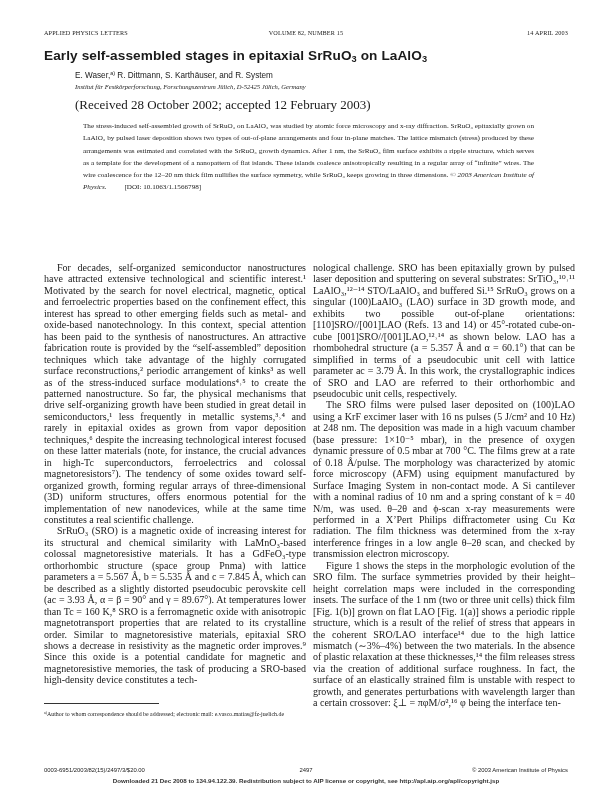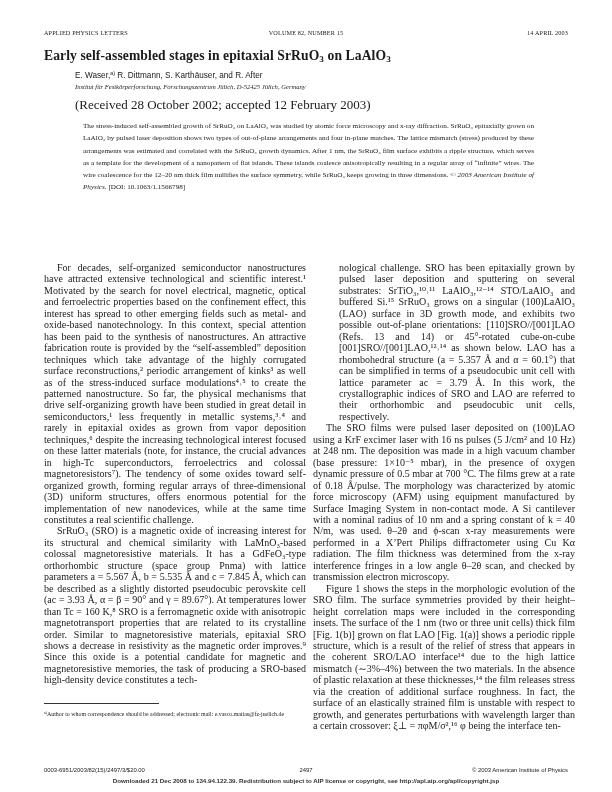--- a/index.html
+++ b/index.html
@@ -3,54 +3,54 @@
 <meta charset="utf-8">
 <style>
   * { margin: 0; padding: 0; box-sizing: border-box; }
   html, body { width: 612px; height: 792px; background: #ffffff; overflow: hidden; }
   body { position: relative; font-family: "Liberation Serif", "DejaVu Serif", serif; color: #1a1a1a; }
   .running-head { position: absolute; top: 29px; left: 44px; width: 524px; height: 10px; font-size: 6.2px; letter-spacing: 0.15px; }
   .running-head span { position: absolute; top: 0; white-space: nowrap; }
   .rh-journal { left: 0; }
   .rh-volume { left: 0; right: 0; text-align: center; }
   .rh-date { right: 0; }
-  .title { position: absolute; top: 48px; left: 44px; font-family: Liberation Serif, serif; font-weight: bold; font-size: 13.6px; letter-spacing: 0.1px; white-space: nowrap; }
+  .title { position: absolute; top: 48px; left: 44px; font-family: Liberation Sans, sans-serif; font-weight: bold; font-size: 13.6px; letter-spacing: 0.1px; white-space: nowrap; }
   .title sub, .abstract sub, .col sub { font-size: 0.68em; vertical-align: -0.25em; line-height: 0; }
   sup { font-size: 0.66em; vertical-align: 0.5em; line-height: 0; }
   .authors { position: absolute; top: 71px; left: 75px; font-family: "Liberation Sans", "DejaVu Sans", sans-serif; font-size: 8.2px; white-space: nowrap; }
   .affil { position: absolute; top: 83px; left: 75px; font-style: italic; font-size: 6.6px; white-space: nowrap; }
   .received { position: absolute; top: 97px; left: 75px; font-size: 13px; white-space: nowrap; }
   .abstract { position: absolute; top: 120px; left: 83px; width: 451px; font-size: 7.15px; line-height: 12.3px; text-align: justify; }
   .col { position: absolute; width: 262px; font-size: 10px; line-height: 11.45px; text-align: justify; hyphens: manual; }
   .col-left { top: 262px; left: 44px; }
   .col-right { top: 262px; left: 313px; }
   .col p { text-indent: 13px; }
-  .col p.cont { text-indent: 0; margin-left: 26px; }
+  .col p.cont { text-indent: 0; }
   .footnote-rule { position: absolute; top: 703px; left: 44px; width: 115px; border-top: 0.6px solid #333; }
   .footnote { position: absolute; top: 710px; left: 44px; width: 262px; font-size: 5.9px; line-height: 8.5px; text-align: justify; }
   .footer { position: absolute; top: 767px; left: 44px; width: 524px; height: 10px; font-family: "Liberation Sans", "DejaVu Sans", sans-serif; font-size: 5.9px; }
   .footer span { position: absolute; top: 0; white-space: nowrap; }
   .ft-issn { left: 0; }
   .ft-page { left: 0; right: 0; text-align: center; }
   .ft-copy { right: 0; }
   .download { position: absolute; top: 777px; left: 0; width: 612px; text-align: center; font-family: "Liberation Sans", "DejaVu Sans", sans-serif; font-weight: bold; font-size: 6.2px; color: #333; white-space: nowrap; }
-  a { color: inherit; text-decoration: none; }
+  a { color: inherit; text-decoration: none; margin-left: 16px; }
 </style>
 </head>
 <body>
 
 <div class="running-head">
   <span class="rh-journal">APPLIED PHYSICS LETTERS</span>
   <span class="rh-volume">VOLUME 82, NUMBER 15</span>
   <span class="rh-date">14 APRIL 2003</span>
 </div>
 
 <div class="title"><span>Early self-assembled stages in epitaxial SrRuO</span><sub>3</sub><span> on LaAlO</span><sub>3</sub></div>
 
-<div class="authors"><span>E. Waser,</span><sup>a)</sup><span> R. Dittmann, S. Karthäuser, and R. After</span></div>
+<div class="authors"><span>E. Waser,</span><sup>a)</sup><span> R. Dittmann, S. Karthäuser, and R. System</span></div>
 
 <div class="affil">Institut für Festkörperforschung, Forschungszentrum Jülich, D-52425 Jülich, Germany</div>
 
 <div class="received">(Received 28 October 2002; accepted 12 February 2003)</div>
 
 <div class="abstract"><span>The stress-induced self-assembled growth of SrRuO₃ on LaAlO₃ was studied by atomic force microscopy and x-ray diffraction. SrRuO₃ epitaxially grown on LaAlO₃ by pulsed laser deposition shows two types of out-of-plane arrangements and four in-plane matches. The lattice mismatch (stress) produced by these arrangements was estimated and correlated with the SrRuO₃ growth dynamics. After 1 nm, the SrRuO₃ film surface exhibits a ripple structure, which serves as a template for the development of a nanopattern of flat islands. These islands coalesce anisotropically resulting in a regular array of “infinite” wires. The wire coalescence for the 12–20 nm thick film nullifies the surface symmetry, while SrRuO₃ keeps growing in three dimensions.  </span><i>© 2003 American Institute of Physics.</i><a>  [DOI: 10.1063/1.1566798]</a></div>
 
 <div class="col col-left">
   <p>For decades, self-organized semiconductor nanostructures have attracted extensive technological and scientific interest.¹ Motivated by the search for novel electrical, magnetic, optical and ferroelectric properties based on the confinement effect, this interest has spread to other emerging fields such as metal- and oxide-based nanotechnology. In this context, special attention has been paid to the synthesis of nanostructures. An attractive fabrication route is provided by the “self-assembled” deposition techniques which take advantage of the highly corrugated surface reconstructions,² periodic arrangement of kinks³ as well as of the stress-induced surface modulations⁴˒⁵ to create the patterned nanostructure. So far, the physical mechanisms that drive self-organizing growth have been studied in great detail in semiconductors,¹ less frequently in metallic systems,³˒⁴ and rarely in epitaxial oxides as grown from vapor deposition techniques,⁶ despite the increasing technological interest focused on these latter materials (note, for instance, the crucial advances in high-Tc superconductors, ferroelectrics and colossal magnetoresistors⁷). The tendency of some oxides toward self-organized growth, forming regular arrays of three-dimensional (3D) uniform structures, offers enormous potential for the implementation of new nanodevices, while at the same time constitutes a real scientific challenge.</p>
   <p>SrRuO₃ (SRO) is a magnetic oxide of increasing interest for its structural and chemical similarity with LaMnO₃-based colossal magnetoresistive materials. It has a GdFeO₃-type orthorhombic structure (space group Pnma) with lattice parameters a = 5.567 Å, b = 5.535 Å and c = 7.845 Å, which can be described as a slightly distorted pseudocubic perovskite cell (ac = 3.93 Å, α = β = 90° and γ = 89.67°). At temperatures lower than Tc = 160 K,⁸ SRO is a ferromagnetic oxide with anisotropic magnetotransport properties that are related to its crystalline order. Similar to magnetoresistive materials, epitaxial SRO shows a decrease in resistivity as the magnetic order improves.⁹ Since this oxide is a potential candidate for magnetic and magnetoresistive memories, the task of producing a SRO-based high-density device constitutes a tech-</p>

